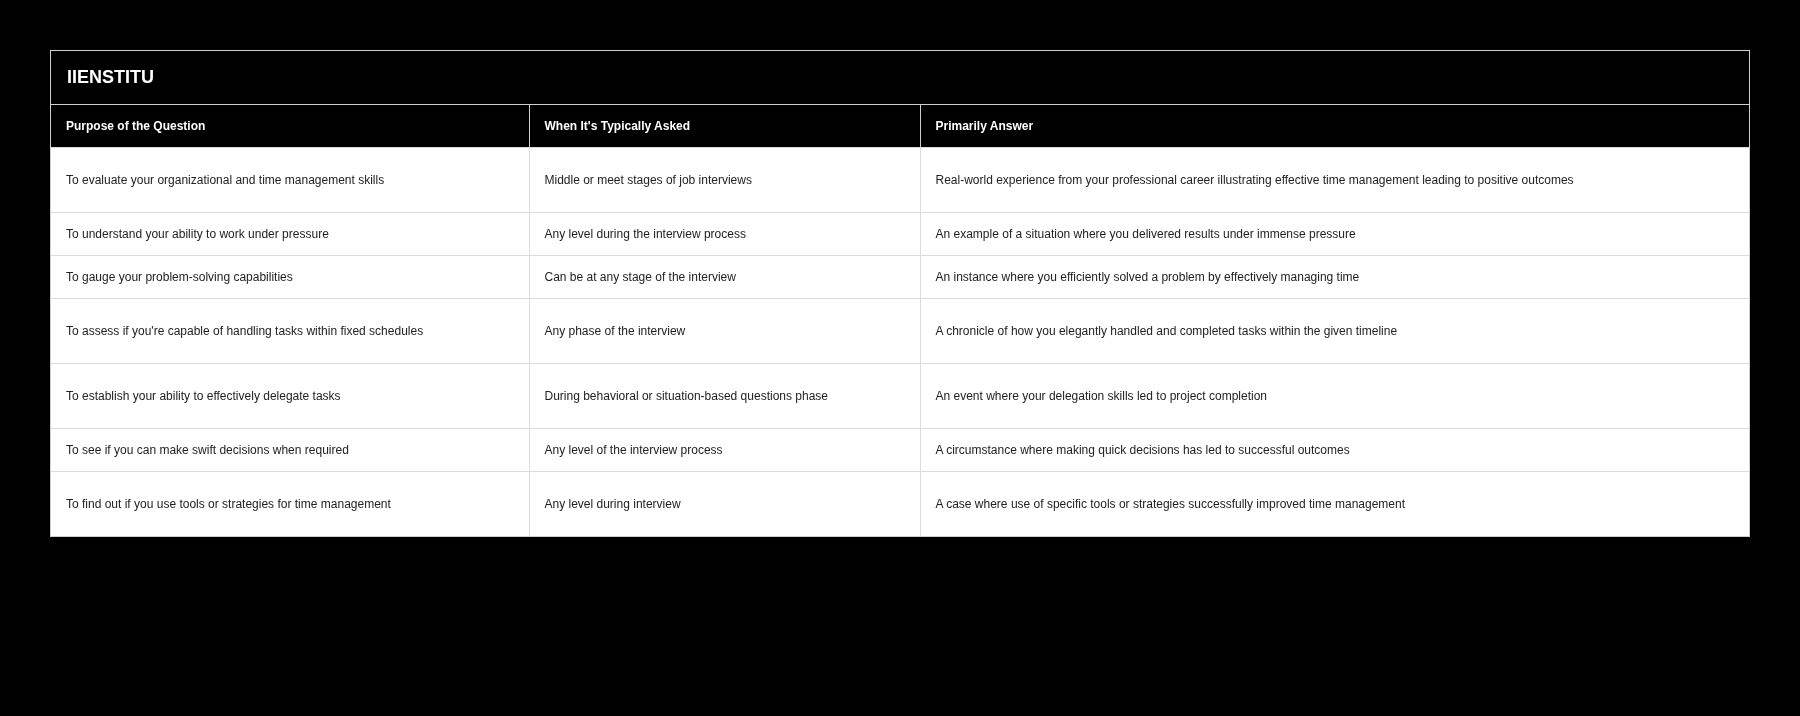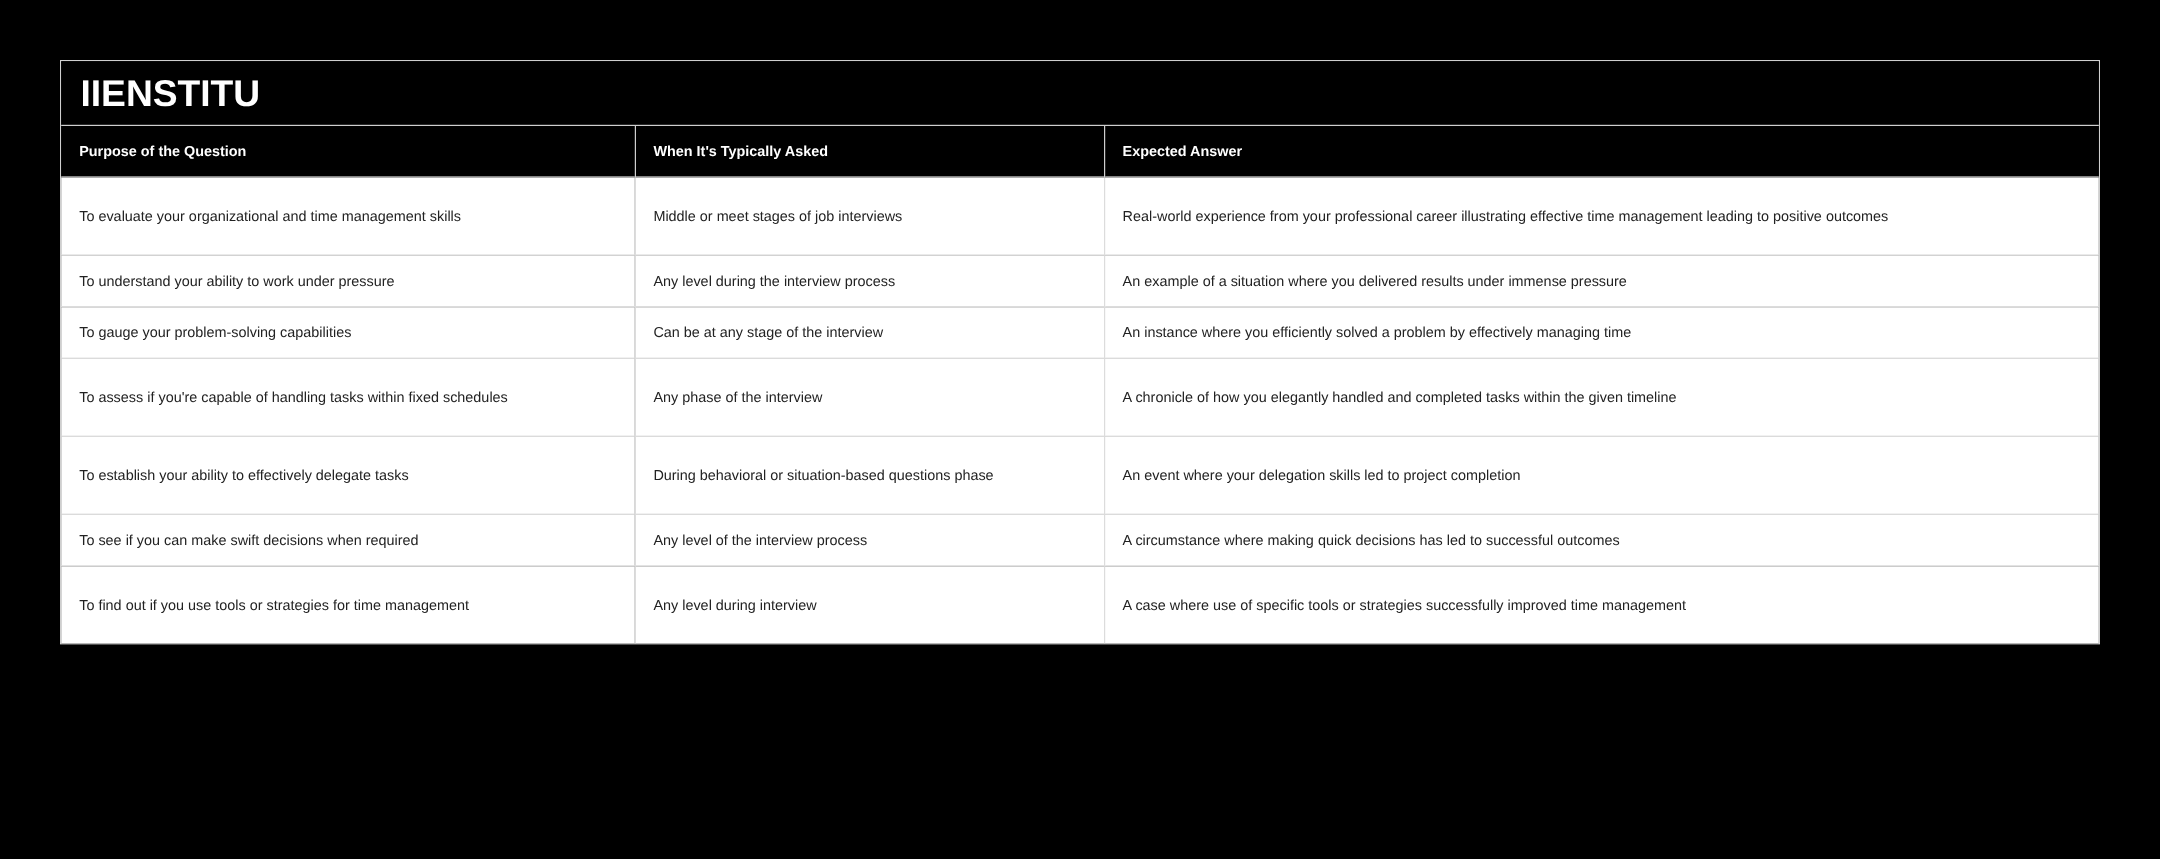--- a/index.html
+++ b/index.html
@@ -7,21 +7,21 @@
     width: 1800px; height: 716px; background: #000;
     font-family: "Liberation Sans", "DejaVu Sans", sans-serif;
     position: relative; overflow: hidden;
   }
   .tbl {
     position: absolute; left: 50px; top: 50px; width: 1700px;
     border: 1px solid #cfcfcf; box-sizing: border-box;
   }
   .title {
     height: 54px; box-sizing: border-box; border-bottom: 1px solid #cfcfcf;
-    color: #fff; font-weight: bold; font-size: 31px;
+    color: #fff; font-weight: bold; font-size: 18px;
     padding-left: 16px; display: flex; align-items: center; background: #000;
   }
   table { border-collapse: collapse; width: 100%; table-layout: fixed; }
   th, td {
     text-align: left; vertical-align: middle; padding: 0 15px;
     font-size: 12px; line-height: 22px;
   }
   th {
     background: #000; color: #fff; font-weight: bold; height: 42px;
     border-right: 1px solid #cfcfcf;
@@ -44,21 +44,21 @@
   <table>
     <colgroup>
         <col class="c1">
         <col class="c2">
         <col class="c3">
       </colgroup>
     <thead>
       <tr>
         <th>Purpose of the Question</th>
         <th>When It's Typically Asked</th>
-        <th>Expected Answer</th>
+        <th>Primarily Answer</th>
       </tr>
     </thead>
     <tbody>
       <tr class="double">
         <td>To evaluate your organizational and time management skills</td>
         <td>Middle or meet stages of job interviews</td>
         <td>Real-world experience from your professional career illustrating effective time management leading to positive outcomes</td>
       </tr>
       <tr class="single">
         <td>To understand your ability to work under pressure</td>

